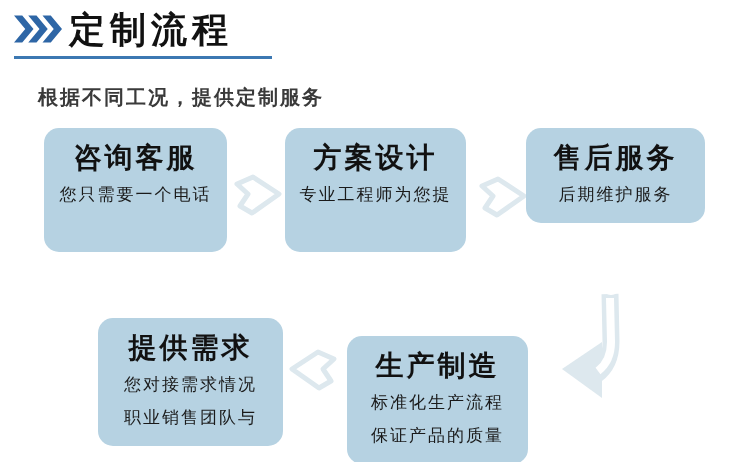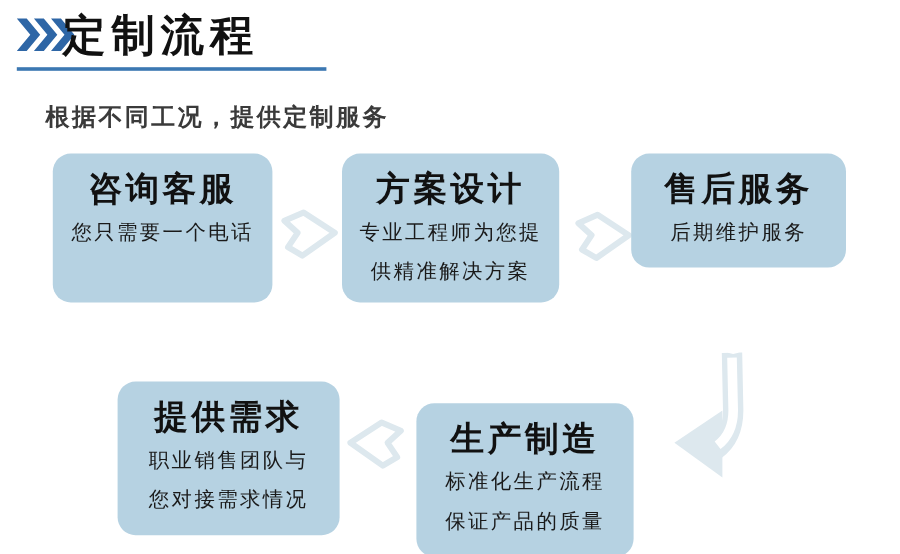--- a/index.html
+++ b/index.html
@@ -5,21 +5,21 @@
   html,body{margin:0;padding:0;background:#fff;}
   .canvas{
     position:relative;width:750px;height:462px;background:#fff;overflow:hidden;
     font-family:"Liberation Sans","DejaVu Sans",sans-serif;
   }
   
   .header{position:absolute;left:0;top:0;width:100%;height:64px;}
   .chevrons{position:absolute;left:14px;top:11px;width:48px;height:36px;}
   .chev{fill:var(--accent-blue,#2e66a6);}
   .page-title{
-    position:absolute;left:52px;top:6px;font-size:36px;font-weight:700;
+    position:absolute;left:69px;top:6px;font-size:36px;font-weight:700;
     letter-spacing:5px;color:var(--title-text,#111);white-space:nowrap;font-family:Liberation Mono, monospace;
   }
   .title-underline{
     position:absolute;left:14px;top:56px;width:258px;height:3px;
     background:var(--underline-blue,#3c78b2);
   }
   .subtitle{
     position:absolute;left:38px;top:84px;font-size:20px;letter-spacing:2px;
     color:var(--subtitle-text,#3a3a3a);white-space:nowrap;font-weight:bold;
   }
@@ -79,43 +79,42 @@
       <div class="step-line">您只需要一个电话</div>
     </div>
 
     <svg class="arrow" id="arrow-1" viewBox="0 0 52 48" aria-hidden="true">
       <path class="arrow-outline" d="M5 13 L21 6 L47 23 L20 42 L8 35 L16 23 Z"></path>
     </svg>
 
     <div class="step" id="box-design">
       <div class="step-title">方案设计</div>
       <div class="step-line">专业工程师为您提</div>
-      <div class="step-line">供精准解决方案</div>
     </div>
 
     <svg class="arrow" id="arrow-2" viewBox="0 0 52 48" aria-hidden="true">
       <path class="arrow-outline" d="M5 13 L21 6 L47 23 L20 42 L8 35 L16 23 Z"></path>
     </svg>
 
     <div class="step" id="box-aftersales">
       <div class="step-title">售后服务</div>
       <div class="step-line">后期维护服务</div>
     </div>
 
     <svg class="arrow" id="arrow-down" viewBox="0 0 92 114" aria-hidden="true">
       <path class="arrow-solid" d="M46 56 L46 112 L6 83 Z"></path>
       <path class="arrow-band" d="M54 8 L55 56 Q55 78 40 89"></path>
       <path class="arrow-band-core" d="M54 12 L55 56 Q55 75 42 85"></path>
       <path class="arrow-notch" d="M43 0 Q55 18 67 0 Z"></path>
     </svg>
 
     <div class="step" id="box-requirements">
       <div class="step-title">提供需求</div>
+      <div class="step-line">您对接需求情况</div>
       <div class="step-line">职业销售团队与</div>
-      <div class="step-line">您对接需求情况</div>
     </div>
 
     <svg class="arrow" id="arrow-left" viewBox="0 0 52 48" aria-hidden="true">
       <g transform="translate(52,0) scale(-1,1)">
         <path class="arrow-outline" d="M5 13 L21 6 L47 23 L20 42 L8 35 L16 23 Z"></path>
       </g>
     </svg>
 
     <div class="step" id="box-production">
       <div class="step-title">生产制造</div>

